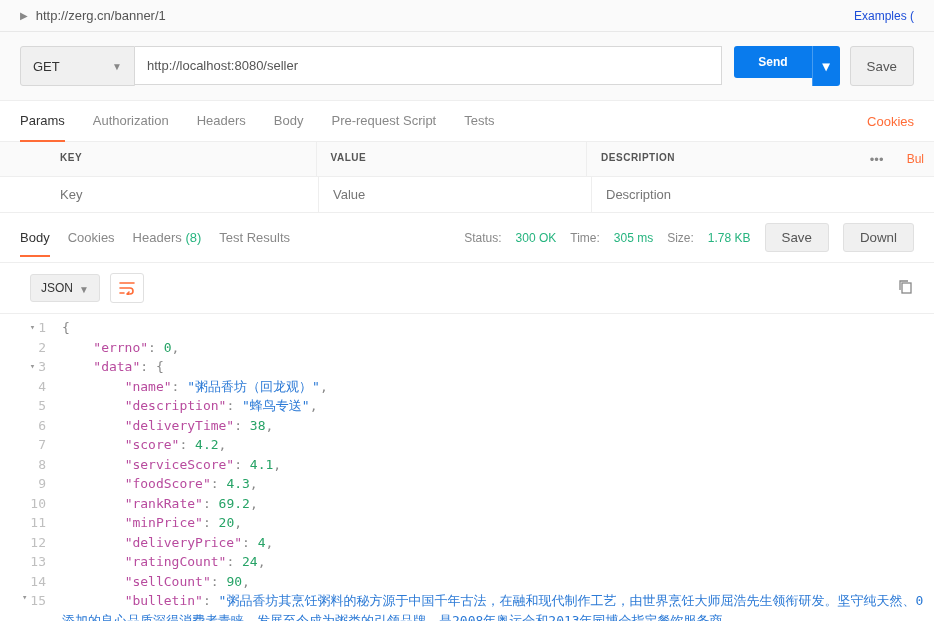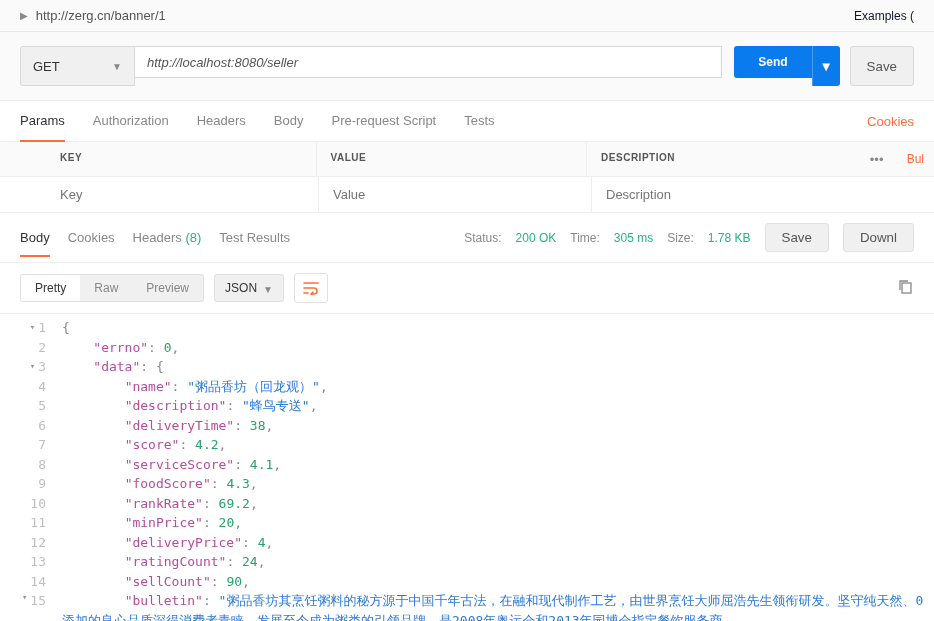--- a/index.html
+++ b/index.html
@@ -1,23 +1,23 @@
 <!DOCTYPE html>
 <html><head>
 <meta charset="utf-8">
 <style>
 * { box-sizing: border-box; margin: 0; padding: 0; }
 body { font-family: -apple-system, "Helvetica Neue", Arial, sans-serif; font-size: 13px; color: #333; background: #fff; width: 934px; }
 .top { border-bottom: 1px solid #e8e8e8; padding: 8px 20px; display: flex; align-items: center; justify-content: space-between; background: #fafafa; }
 .top-left { display: flex; align-items: center; gap: 8px; color: #555; }
 .tri { font-size: 10px; color: #888; cursor: pointer; }
-.examples { color: #0f172a; font-size: 12px; }
+.examples { color: #1d4ed8; font-size: 12px; }
 .req { display: flex; gap: 0; padding: 14px 20px; background: #fafafa; border-bottom: 1px solid #eee; }
 .method { width: 115px; display: flex; align-items: center; justify-content: space-between; padding: 0 12px; background: #f0f0f0; border: 1px solid #d8d8d8; border-radius: 3px 0 0 3px; height: 40px; color: #333; cursor: pointer; }
-.url { flex: 1; border: 1px solid #d8d8d8; border-left: none; padding: 0 12px; height: 32px; font-size: 13px; color: #555; outline: none; font-style: italic; }
+.url { flex: 1; border: 1px solid #d8d8d8; border-left: none; padding: 0 12px; height: 39px; font-size: 13px; color: #555; outline: none; }
 .send { margin-left: 12px; display: flex; }
 .send-btn { background: #097bed; color: #fff; border: none; padding: 0 24px; height: 32px; border-radius: 3px 0 0 3px; font-weight: 600; font-size: 12px; cursor: pointer; }
 .send-drop { background: #097bed; border: none; border-left: 1px solid rgba(255,255,255,.25); color: #fff; width: 28px; border-radius: 0 3px 3px 0; cursor: pointer; }
 .save-btn { margin-left: 10px; background: #f0f0f0; border: 1px solid #d8d8d8; padding: 0 16px; height: 40px; border-radius: 3px; color: #555; cursor: pointer; }
 .tabs { display: flex; align-items: center; justify-content: space-between; padding: 0 20px; border-bottom: 1px solid #eee; }
 .tabs-left { display: flex; gap: 28px; }
 .tab { padding: 12px 0; color: #888; cursor: pointer; text-align: center; }
 .tab.active { color: #333; border-bottom: 2px solid #ff6c37; margin-bottom: -1px; }
 .cookies-link { color: #ff6c37; cursor: pointer; }
 .params-head { display: flex; border-bottom: 1px solid #eee; background: #fafafa; }
@@ -110,36 +110,31 @@
     <div class="rtab active">Body</div>
     <div class="rtab">Cookies</div>
     <div class="rtab">
       <span>Headers</span>
       <span class="count">(8)</span>
     </div>
     <div class="rtab">Test Results</div>
   </div>
   <div class="resp-right">
     <span>Status:</span>
-    <span class="ok">200 OK</span>
+    <span class="ok">300 OK</span>
     <span>Time:</span>
     <span class="ok">305 ms</span>
     <span>Size:</span>
     <span class="ok">1.78 KB</span>
     <button class="rbtn">Save</button>
     <button class="rbtn">Downl</button>
   </div>
 </div>
 
 <div class="view-bar">
-  <div class="seg">
-    <button class="active">Pretty</button>
-    <button>Raw</button>
-    <button>Preview</button>
-  </div>
   <div class="json-sel">
     <span>JSON</span>
     <span class="tri">▼</span>
   </div>
   <div class="wrap-btn">
     <svg width="16" height="14" viewBox="0 0 16 14">
         <path d="M1 2h14M1 7h10a3 3 0 010 6h-3m0 0l2-2m-2 2l2 2M1 12h4" stroke="#ff6c37" stroke-width="1.6" fill="none" stroke-linecap="round"></path>
       </svg>
   </div>
   <div class="copy">

